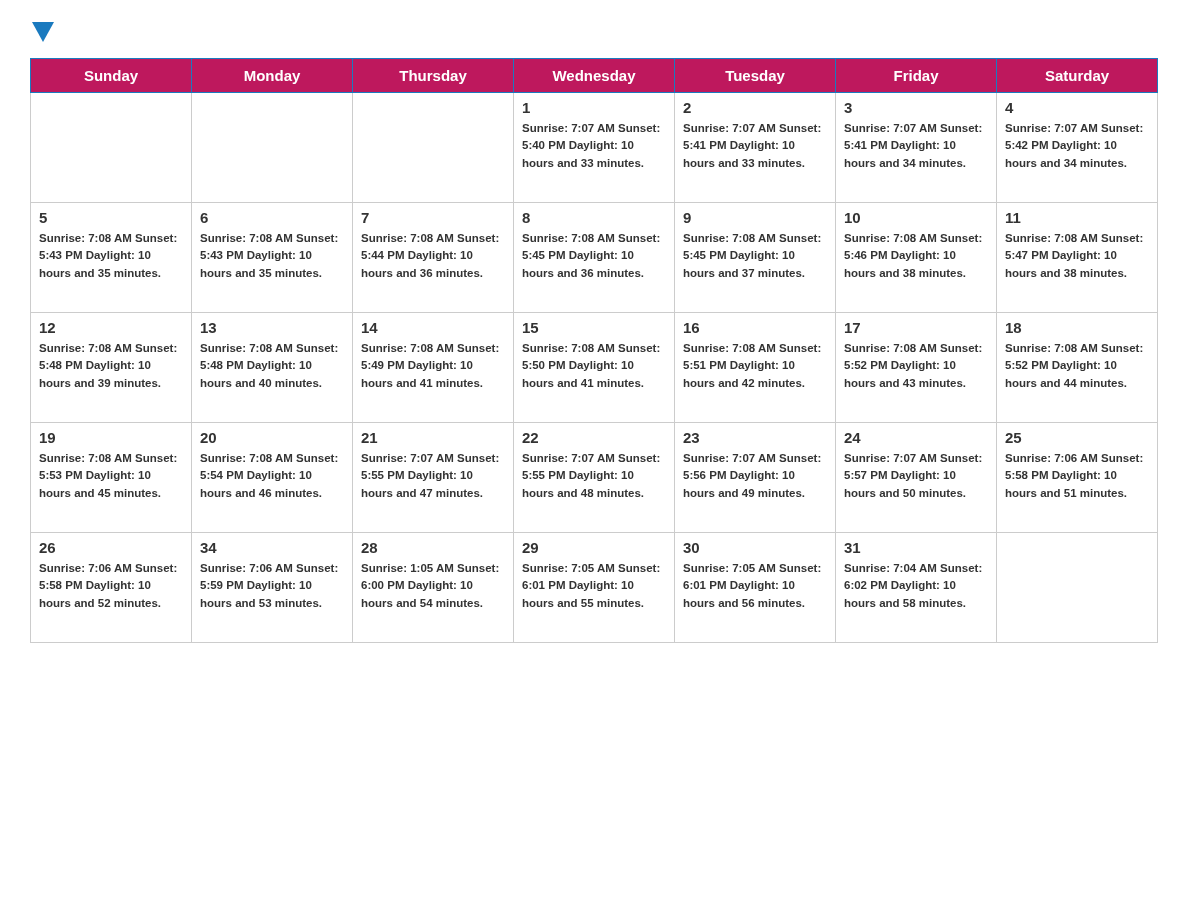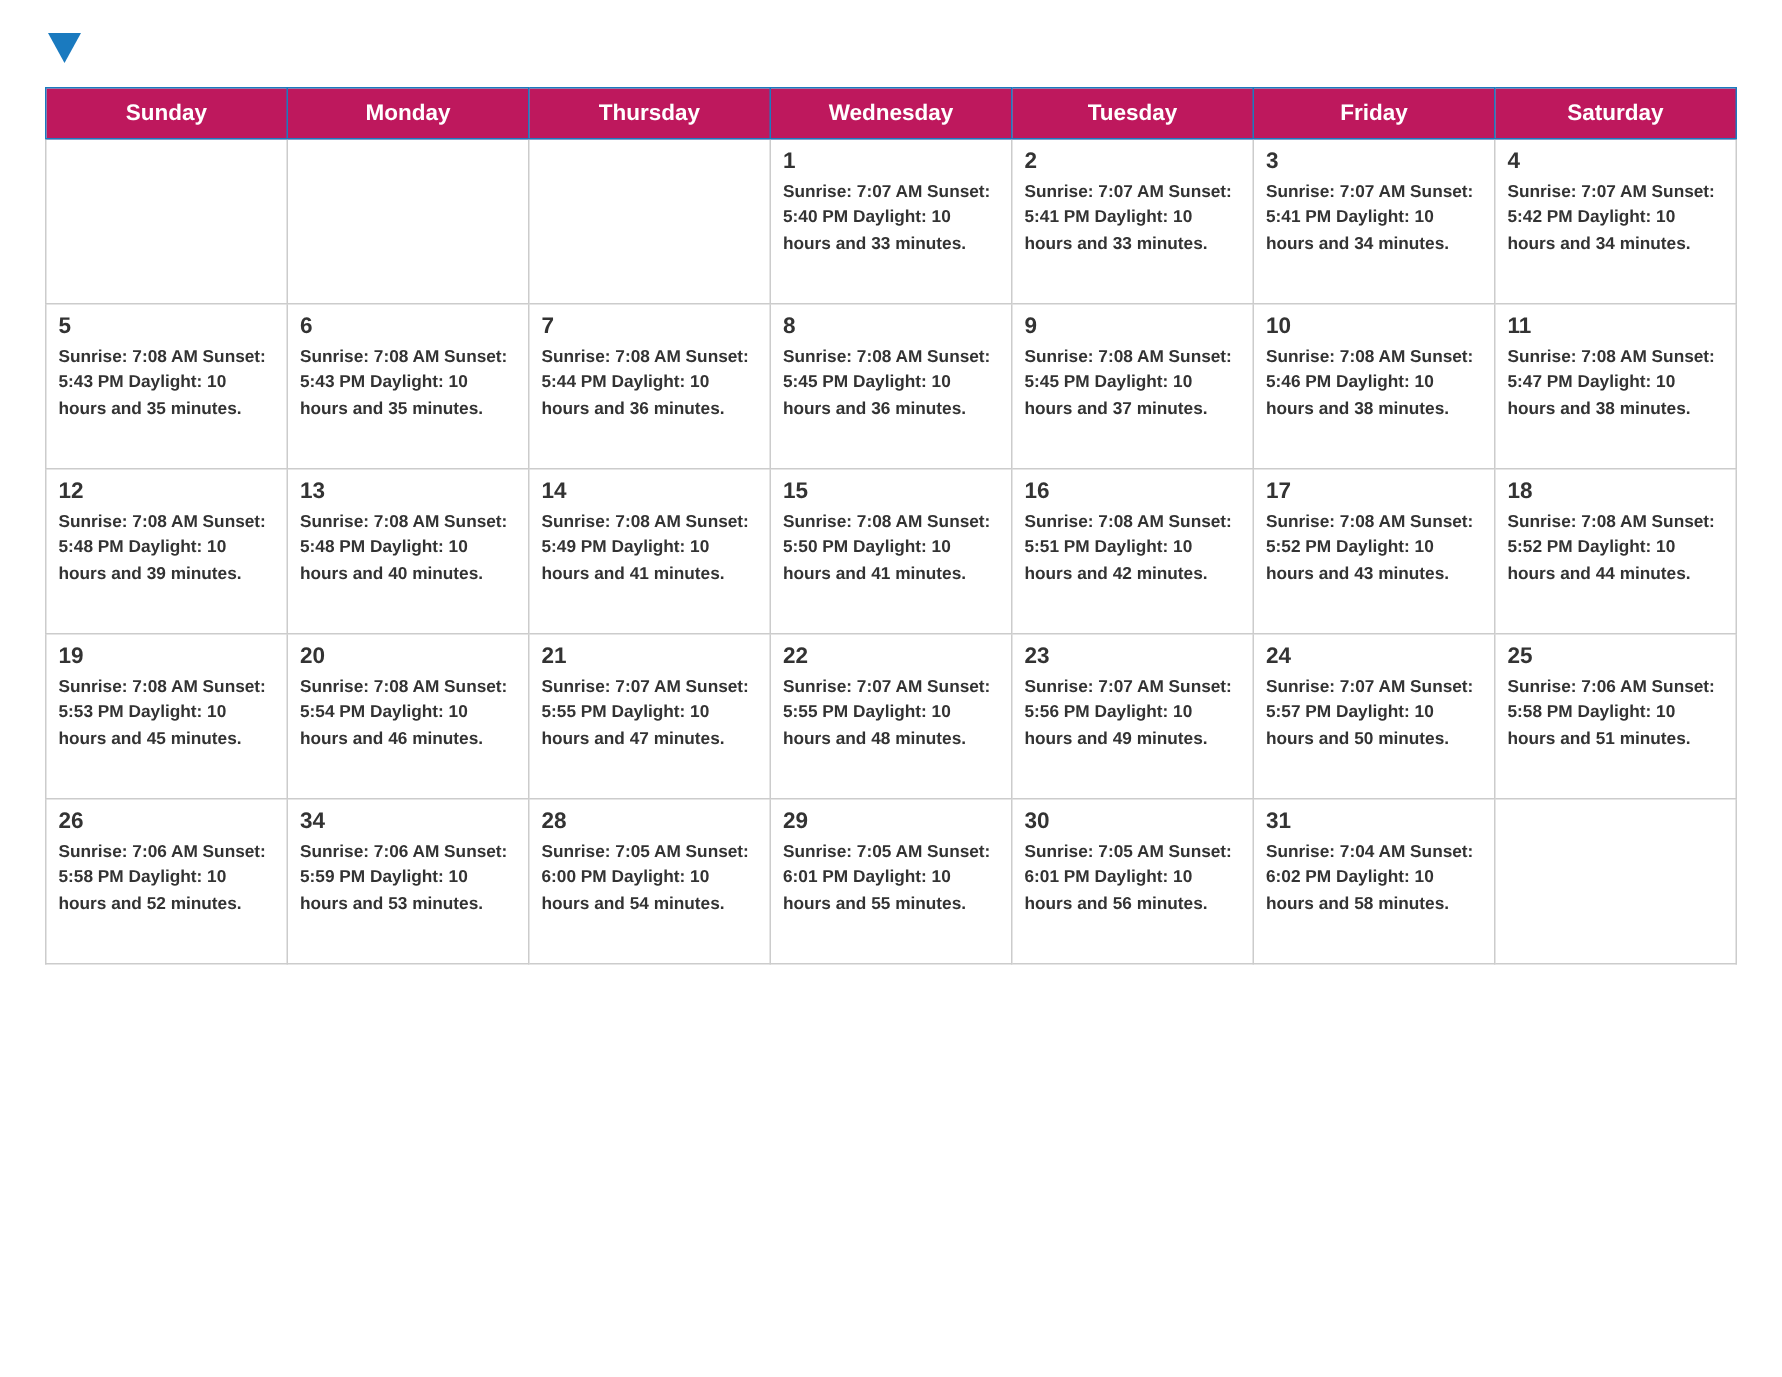--- a/index.html
+++ b/index.html
@@ -317,21 +317,21 @@
         </td>
         <td>
           <div class="day-number">34</div>
           <div class="day-info">Sunrise: 7:06 AM
 Sunset: 5:59 PM
 Daylight: 10 hours
 and 53 minutes.</div>
         </td>
         <td>
           <div class="day-number">28</div>
-          <div class="day-info">Sunrise: 7:05 AM
+          <div class="day-info">Sunrise: 1:05 AM
 Sunset: 6:00 PM
 Daylight: 10 hours
 and 54 minutes.</div>
         </td>
         <td>
           <div class="day-number">29</div>
           <div class="day-info">Sunrise: 7:05 AM
 Sunset: 6:01 PM
 Daylight: 10 hours
 and 55 minutes.</div>

